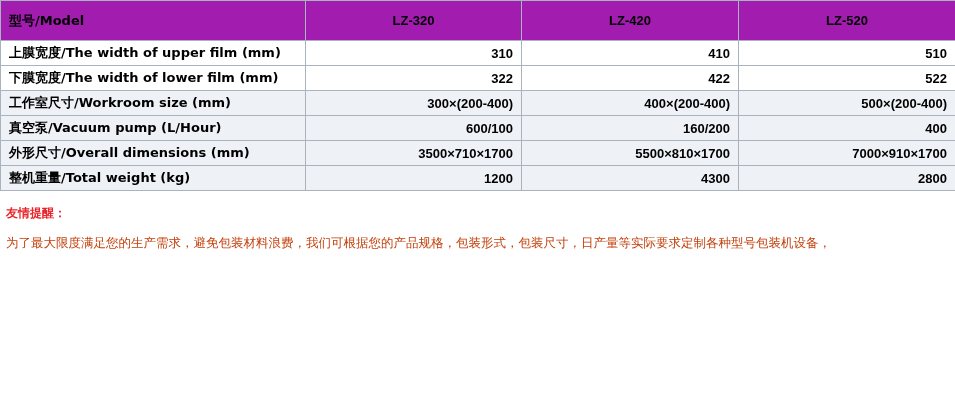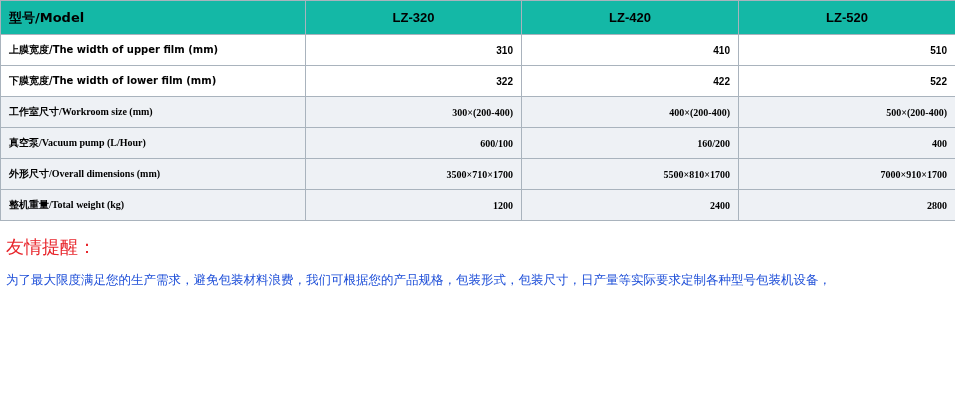--- a/index.html
+++ b/index.html
@@ -15,73 +15,72 @@
     overflow: hidden;
   }
   .spec-table {
     width: 955px;
     border-collapse: collapse;
     table-layout: fixed;
   }
   .spec-table th,
   .spec-table td {
     border: 1px solid #a9b3bd;
-    height: 31px;
-    font-size: 10px;
+    height: 25px;
+    font-size: 13px;
     font-weight: bold;
     padding: 0 8px;
     box-sizing: border-box;
   }
   .spec-table col.c0 { width: 305px; }
   .spec-table col.c1 { width: 216px; }
   .spec-table col.c2 { width: 217px; }
   .spec-table col.c3 { width: 217px; }
 
   .hdr-row th {
-    background: #14b8a6;
+    background: #a21caf;
     text-align: center;
-    height: 34px;
+    height: 40px;
     font-size: 13px;
     margin-left: 24px;
   }
   .hdr-row th.label-col {
     text-align: left;
   }
   .row-label {
     text-align: left;
     background: #ffffff;
   }
   .row-val {
     text-align: right;
   }
   tr.alt td {
     background: #eef1f5;
-    font-family: Liberation Serif, serif;
   }
   tr.plain td {
     background: #ffffff;
   }
   .cn {
     font-family: "DejaVu Sans", sans-serif;
   }
   .notice {
     padding: 14px 6px 0 6px;
   }
   .notice-title {
     color: #e8262c;
-    font-size: 18px;
-    font-weight: normal;
+    font-size: 12px;
+    font-weight: bold;
     font-family: "DejaVu Sans", sans-serif;
     margin-bottom: 10px;
   }
   .notice-line {
     font-size: 12.5px;
     line-height: 22px;
     font-family: "DejaVu Sans", sans-serif;
-    color: #1d4ed8;
+    color: #c2410c;
   }
 </style>
 </head>
 <body>
 
 <table class="spec-table">
   <colgroup>
     <col class="c0">
       <col class="c1">
       <col class="c2">
@@ -122,21 +121,21 @@
     </tr>
     <tr class="alt">
       <td class="row-label cn">外形尺寸/Overall dimensions (mm)</td>
       <td class="row-val">3500×710×1700</td>
       <td class="row-val">5500×810×1700</td>
       <td class="row-val">7000×910×1700</td>
     </tr>
     <tr class="alt">
       <td class="row-label cn">整机重量/Total weight (kg)</td>
       <td class="row-val">1200</td>
-      <td class="row-val">2400</td>
+      <td class="row-val">4300</td>
       <td class="row-val">2800</td>
     </tr>
   </tbody>
 </table>
 
 <div class="notice">
   <div class="notice-title">友情提醒：</div>
   <div class="notice-line">为了最大限度满足您的生产需求，避免包装材料浪费，我们可根据您的产品规格，包装形式，包装尺寸，日产量等实际要求定制各种型号包装机设备，</div>
 </div>
 

